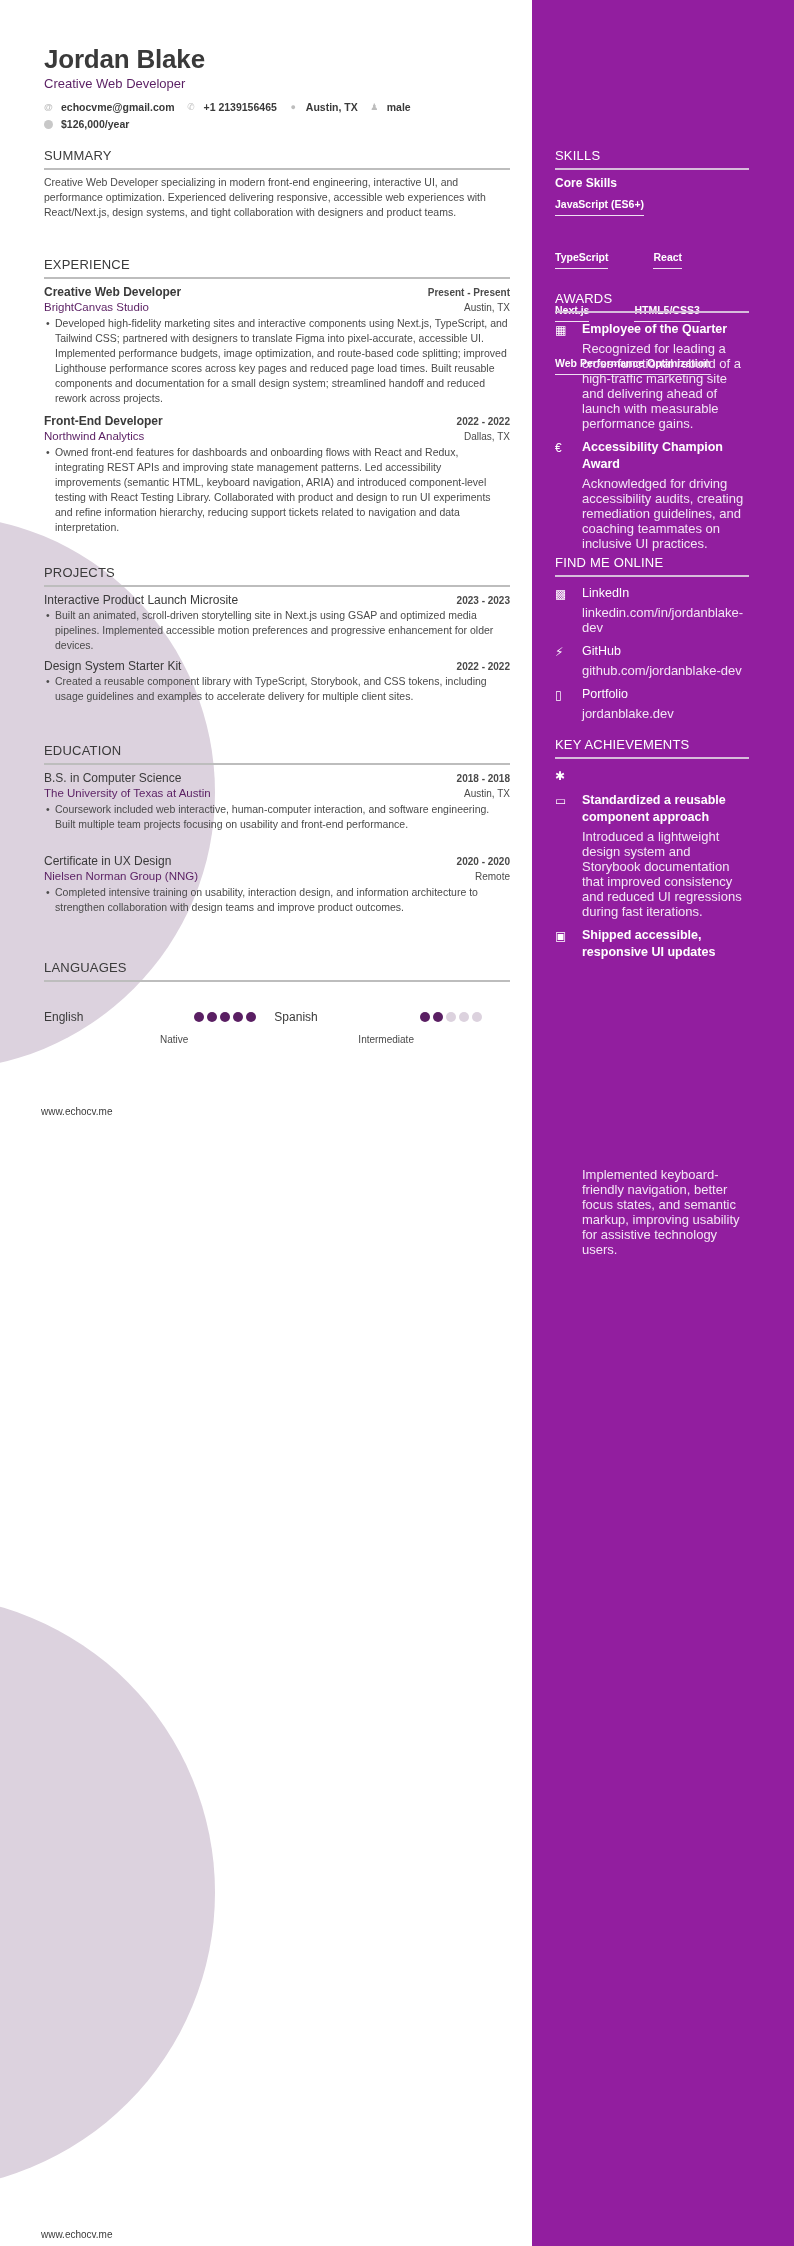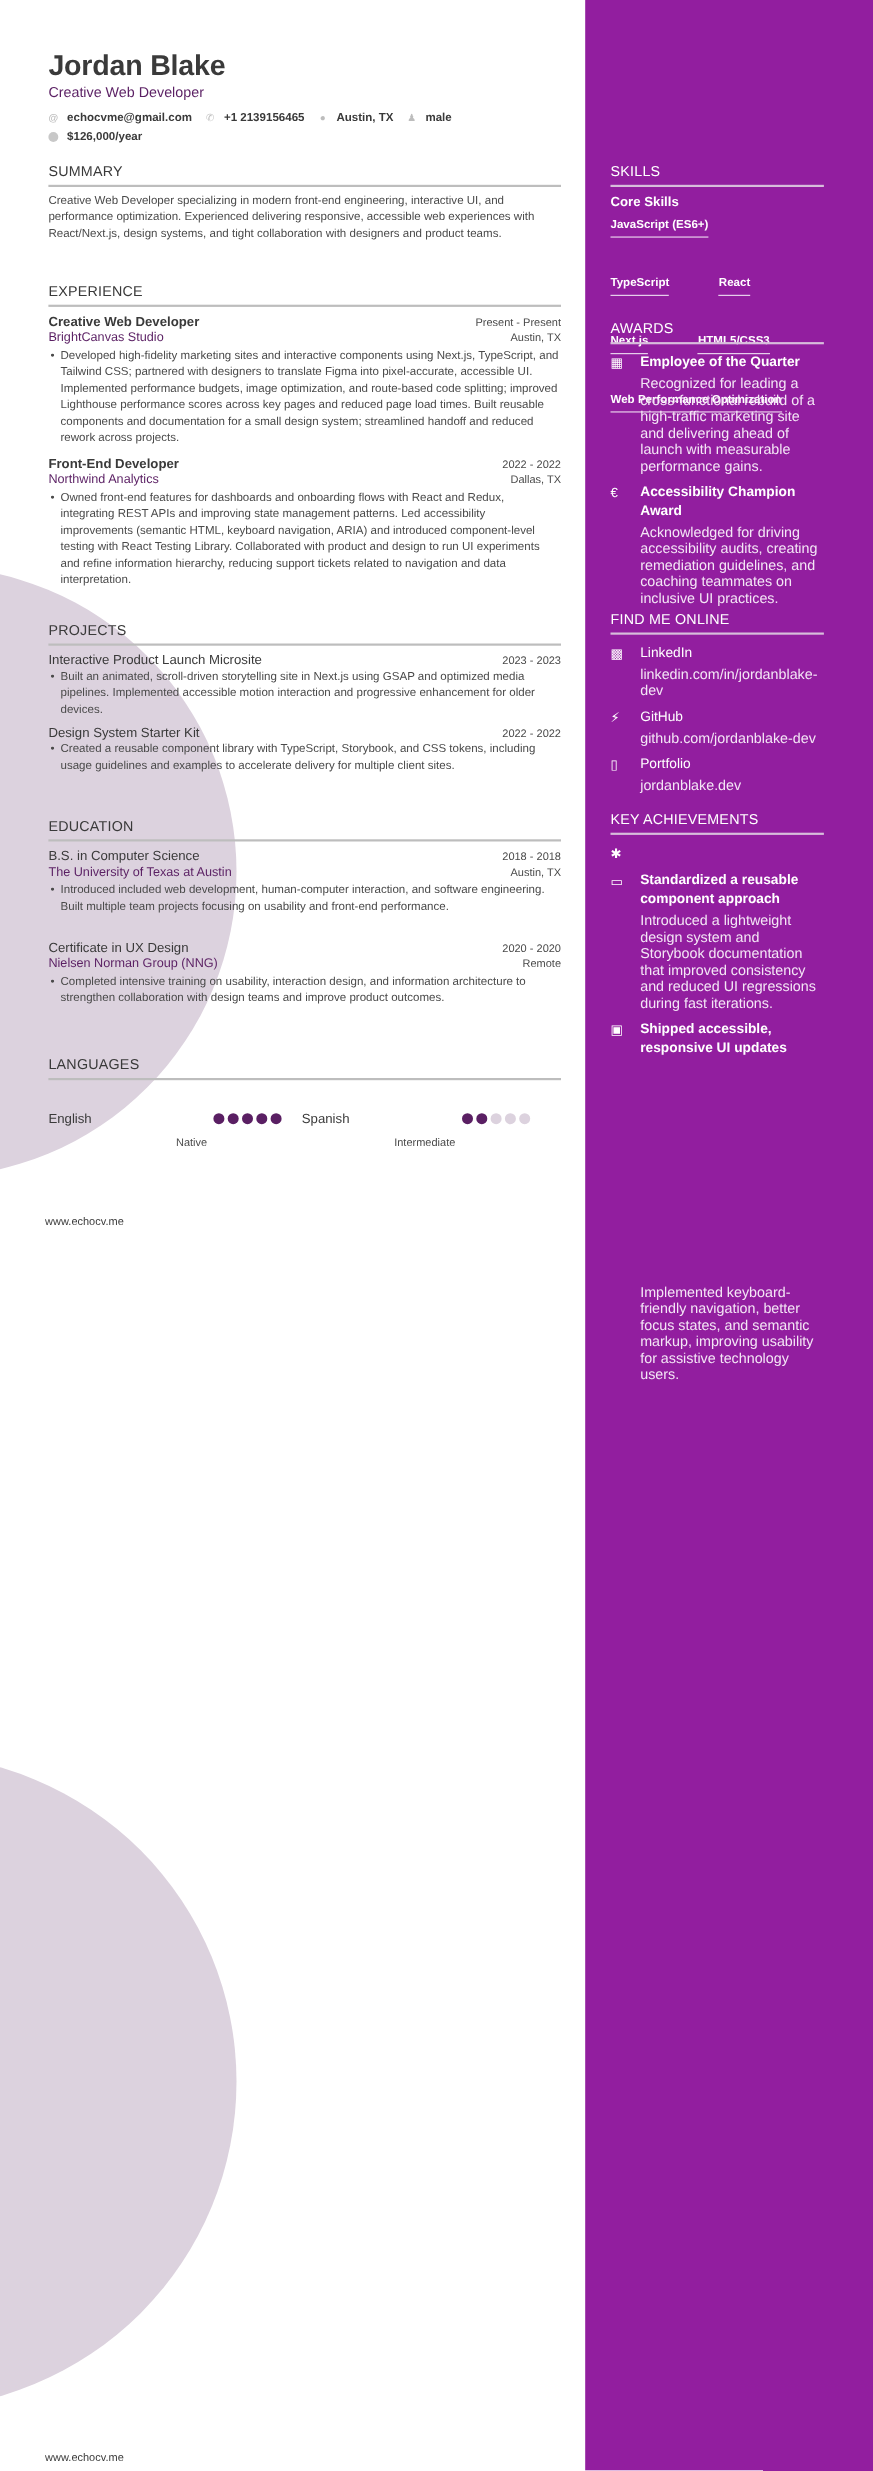--- a/index.html
+++ b/index.html
@@ -23,21 +23,21 @@
   .contacts .ico.dot { border-radius: 50%; background: #c8c8c8; }
 
   .section { position: absolute; left: 0; width: 466px; }
   .sec-head { font-size: 13px; color: #3a3a3a; letter-spacing: 0.2px; padding-bottom: 5px; border-bottom: 2px solid #bdbdbd; }
   .para { font-size: 10.5px; line-height: 15px; color: #4a4a4a; }
 
   .entry { margin-top: 6px; }
   .entry-top { display: flex; justify-content: space-between; align-items: baseline; }
   .entry-title { font-size: 12px; color: #3a3a3a; }
   .entry-title.bold { font-weight: bold; }
-  .entry-date { font-size: 10px; color: #4a4a4a; }
+  .entry-date { font-size: 10px; color: #4a4a4a; font-weight: bold; }
   .entry-sub { display: flex; justify-content: space-between; align-items: baseline; margin-top: 2px; }
   .entry-org { font-size: 11.5px; color: #5a1f63; }
   .entry-loc { font-size: 10px; color: #4a4a4a; }
   .bullet { display: flex; font-size: 10.5px; line-height: 15px; color: #4a4a4a; margin-top: 3px; }
   .bullet .b { width: 11px; flex: none; padding-left: 2px; }
 
   .lang-row { display: flex; align-items: center; margin-top: 6px; font-size: 12px; color: #3a3a3a; }
   .lang-name { width: 116px; }
   .lang-level { font-size: 10px; color: #4a4a4a; margin-right: 6px; margin-top: 46px; }
   .dots { display: inline-flex; gap: 3px; }
@@ -135,21 +135,21 @@
 
   <div class="section" style="top:565px;">
     <div class="sec-head">PROJECTS</div>
     <div class="entry">
       <div class="entry-top">
         <span class="entry-title">Interactive Product Launch Microsite</span>
         <span class="entry-date">2023 - 2023</span>
       </div>
       <div class="bullet" style="margin-top:1px;">
         <span class="b">•</span>
-          <span>Built an animated, scroll-driven storytelling site in Next.js using GSAP and optimized media pipelines. Implemented accessible motion interaction and progressive enhancement for older devices.</span>
+          <span>Built an animated, scroll-driven storytelling site in Next.js using GSAP and optimized media pipelines. Implemented accessible motion preferences and progressive enhancement for older devices.</span>
       </div>
     </div>
     <div class="entry" style="margin-top:6px;">
       <div class="entry-top">
         <span class="entry-title">Design System Starter Kit</span>
         <span class="entry-date">2022 - 2022</span>
       </div>
       <div class="bullet" style="margin-top:1px;">
         <span class="b">•</span>
           <span>Created a reusable component library with TypeScript, Storybook, and CSS tokens, including usage guidelines and examples to accelerate delivery for multiple client sites.</span>
@@ -163,21 +163,21 @@
       <div class="entry-top">
         <span class="entry-title">B.S. in Computer Science</span>
         <span class="entry-date">2018 - 2018</span>
       </div>
       <div class="entry-sub">
         <span class="entry-org">The University of Texas at Austin</span>
         <span class="entry-loc">Austin, TX</span>
       </div>
       <div class="bullet">
         <span class="b">•</span>
-          <span>Introduced included web development, human-computer interaction, and software engineering. Built multiple team projects focusing on usability and front-end performance.</span>
+          <span>Coursework included web interactive, human-computer interaction, and software engineering. Built multiple team projects focusing on usability and front-end performance.</span>
       </div>
     </div>
     <div class="entry" style="margin-top:22px;">
       <div class="entry-top">
         <span class="entry-title">Certificate in UX Design</span>
         <span class="entry-date">2020 - 2020</span>
       </div>
       <div class="entry-sub">
         <span class="entry-org">Nielsen Norman Group (NNG)</span>
         <span class="entry-loc">Remote</span>

